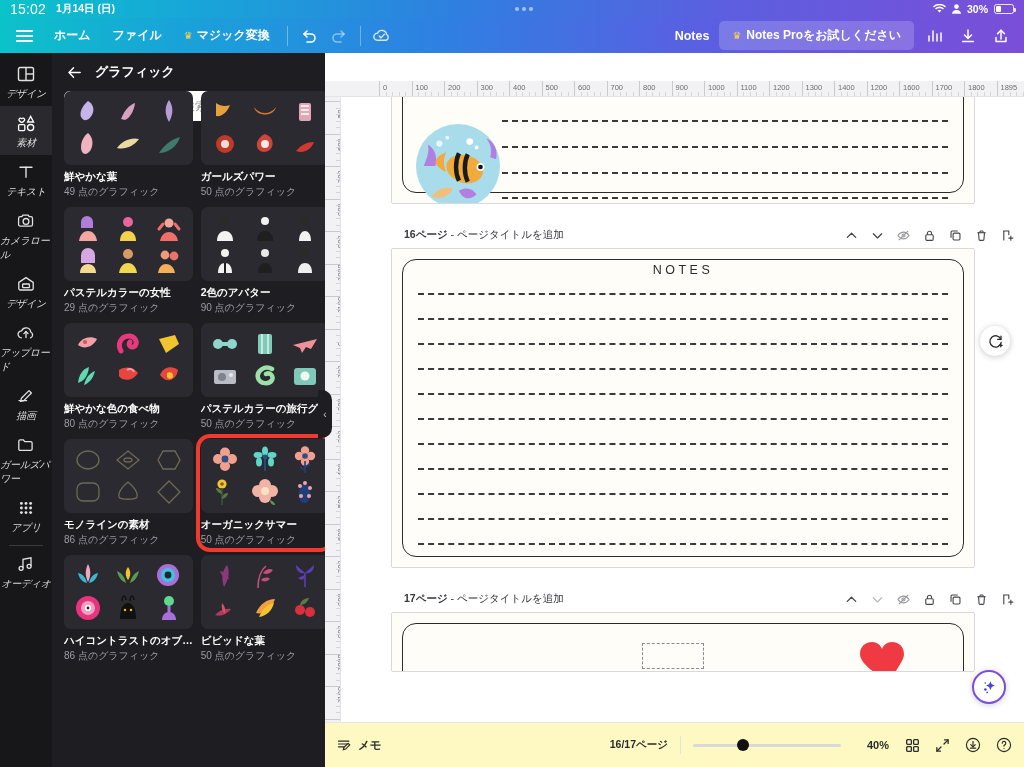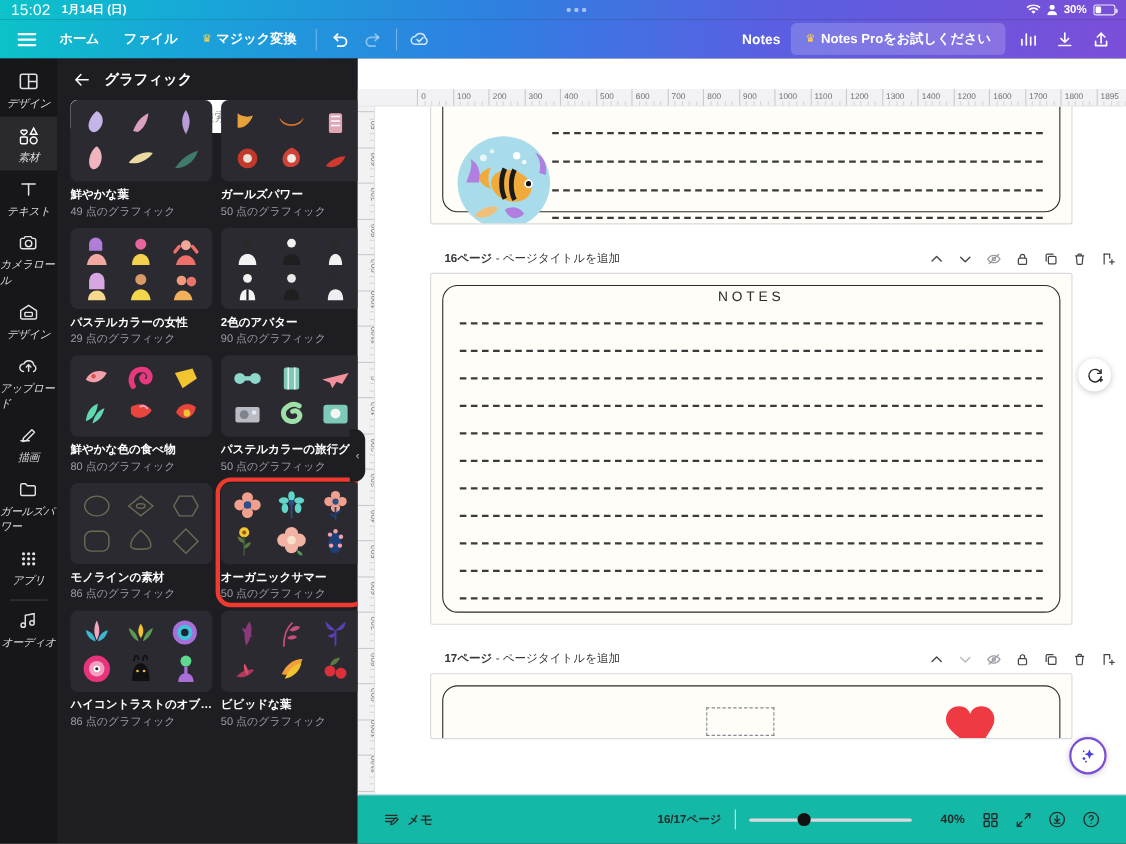--- a/index.html
+++ b/index.html
@@ -131,22 +131,22 @@
     box-shadow:0 1px 6px rgba(0,0,0,.22); display:flex; align-items:center; justify-content:center; z-index:25;
   }
   .magic-btn {
     position:absolute; width:34px; height:34px; border-radius:50%; background:#fff;
     border:2px solid #7b4ed8; display:flex; align-items:center; justify-content:center;
     box-shadow:0 1px 6px rgba(0,0,0,.2); z-index:25;
   }
 
   
   .bottom {
-    position:absolute; left:325px; top:722px; width:699px; height:45px; background:#14b8a6;
-    border-top:1px solid #e7e7ea; display:flex; align-items:center; padding:0 24px; z-index:35;
+    position:absolute; left:325px; top:722px; width:699px; height:45px; background:#fef9c3;
+    border-top:1px solid #e7e7ea; display:flex; align-items:center; padding:0 12px; z-index:35;
   }
   .memo { display:flex; align-items:center; gap:6px; font-size:11.5px; color:#2b2b2b; font-weight:bold; }
   .bspacer { flex:1; }
   .pgcount { font-size:10.5px; color:#2b2b2b; font-weight:bold; }
   .vdiv { width:1px; height:18px; background:#e2e2e5; margin:0 12px; }
   .slider { width:148px; height:3px; background:#d9d9dd; border-radius:2px; position:relative; }
   .slider .knob { position:absolute; top:-4.5px; width:12px; height:12px; border-radius:50%; background:#111; }
   .zoomval { font-size:11px; color:#2b2b2b; font-weight:bold; margin-left:14px; width:34px; text-align:right;}
   .bicons { display:flex; align-items:center; gap:15px; margin-left:16px; color:#2b2b2b; }
   .home-ind { position:absolute; bottom:5px; left:50%; transform:translateX(-50%); width:190px; height:4px; border-radius:2px; background:#111; }

